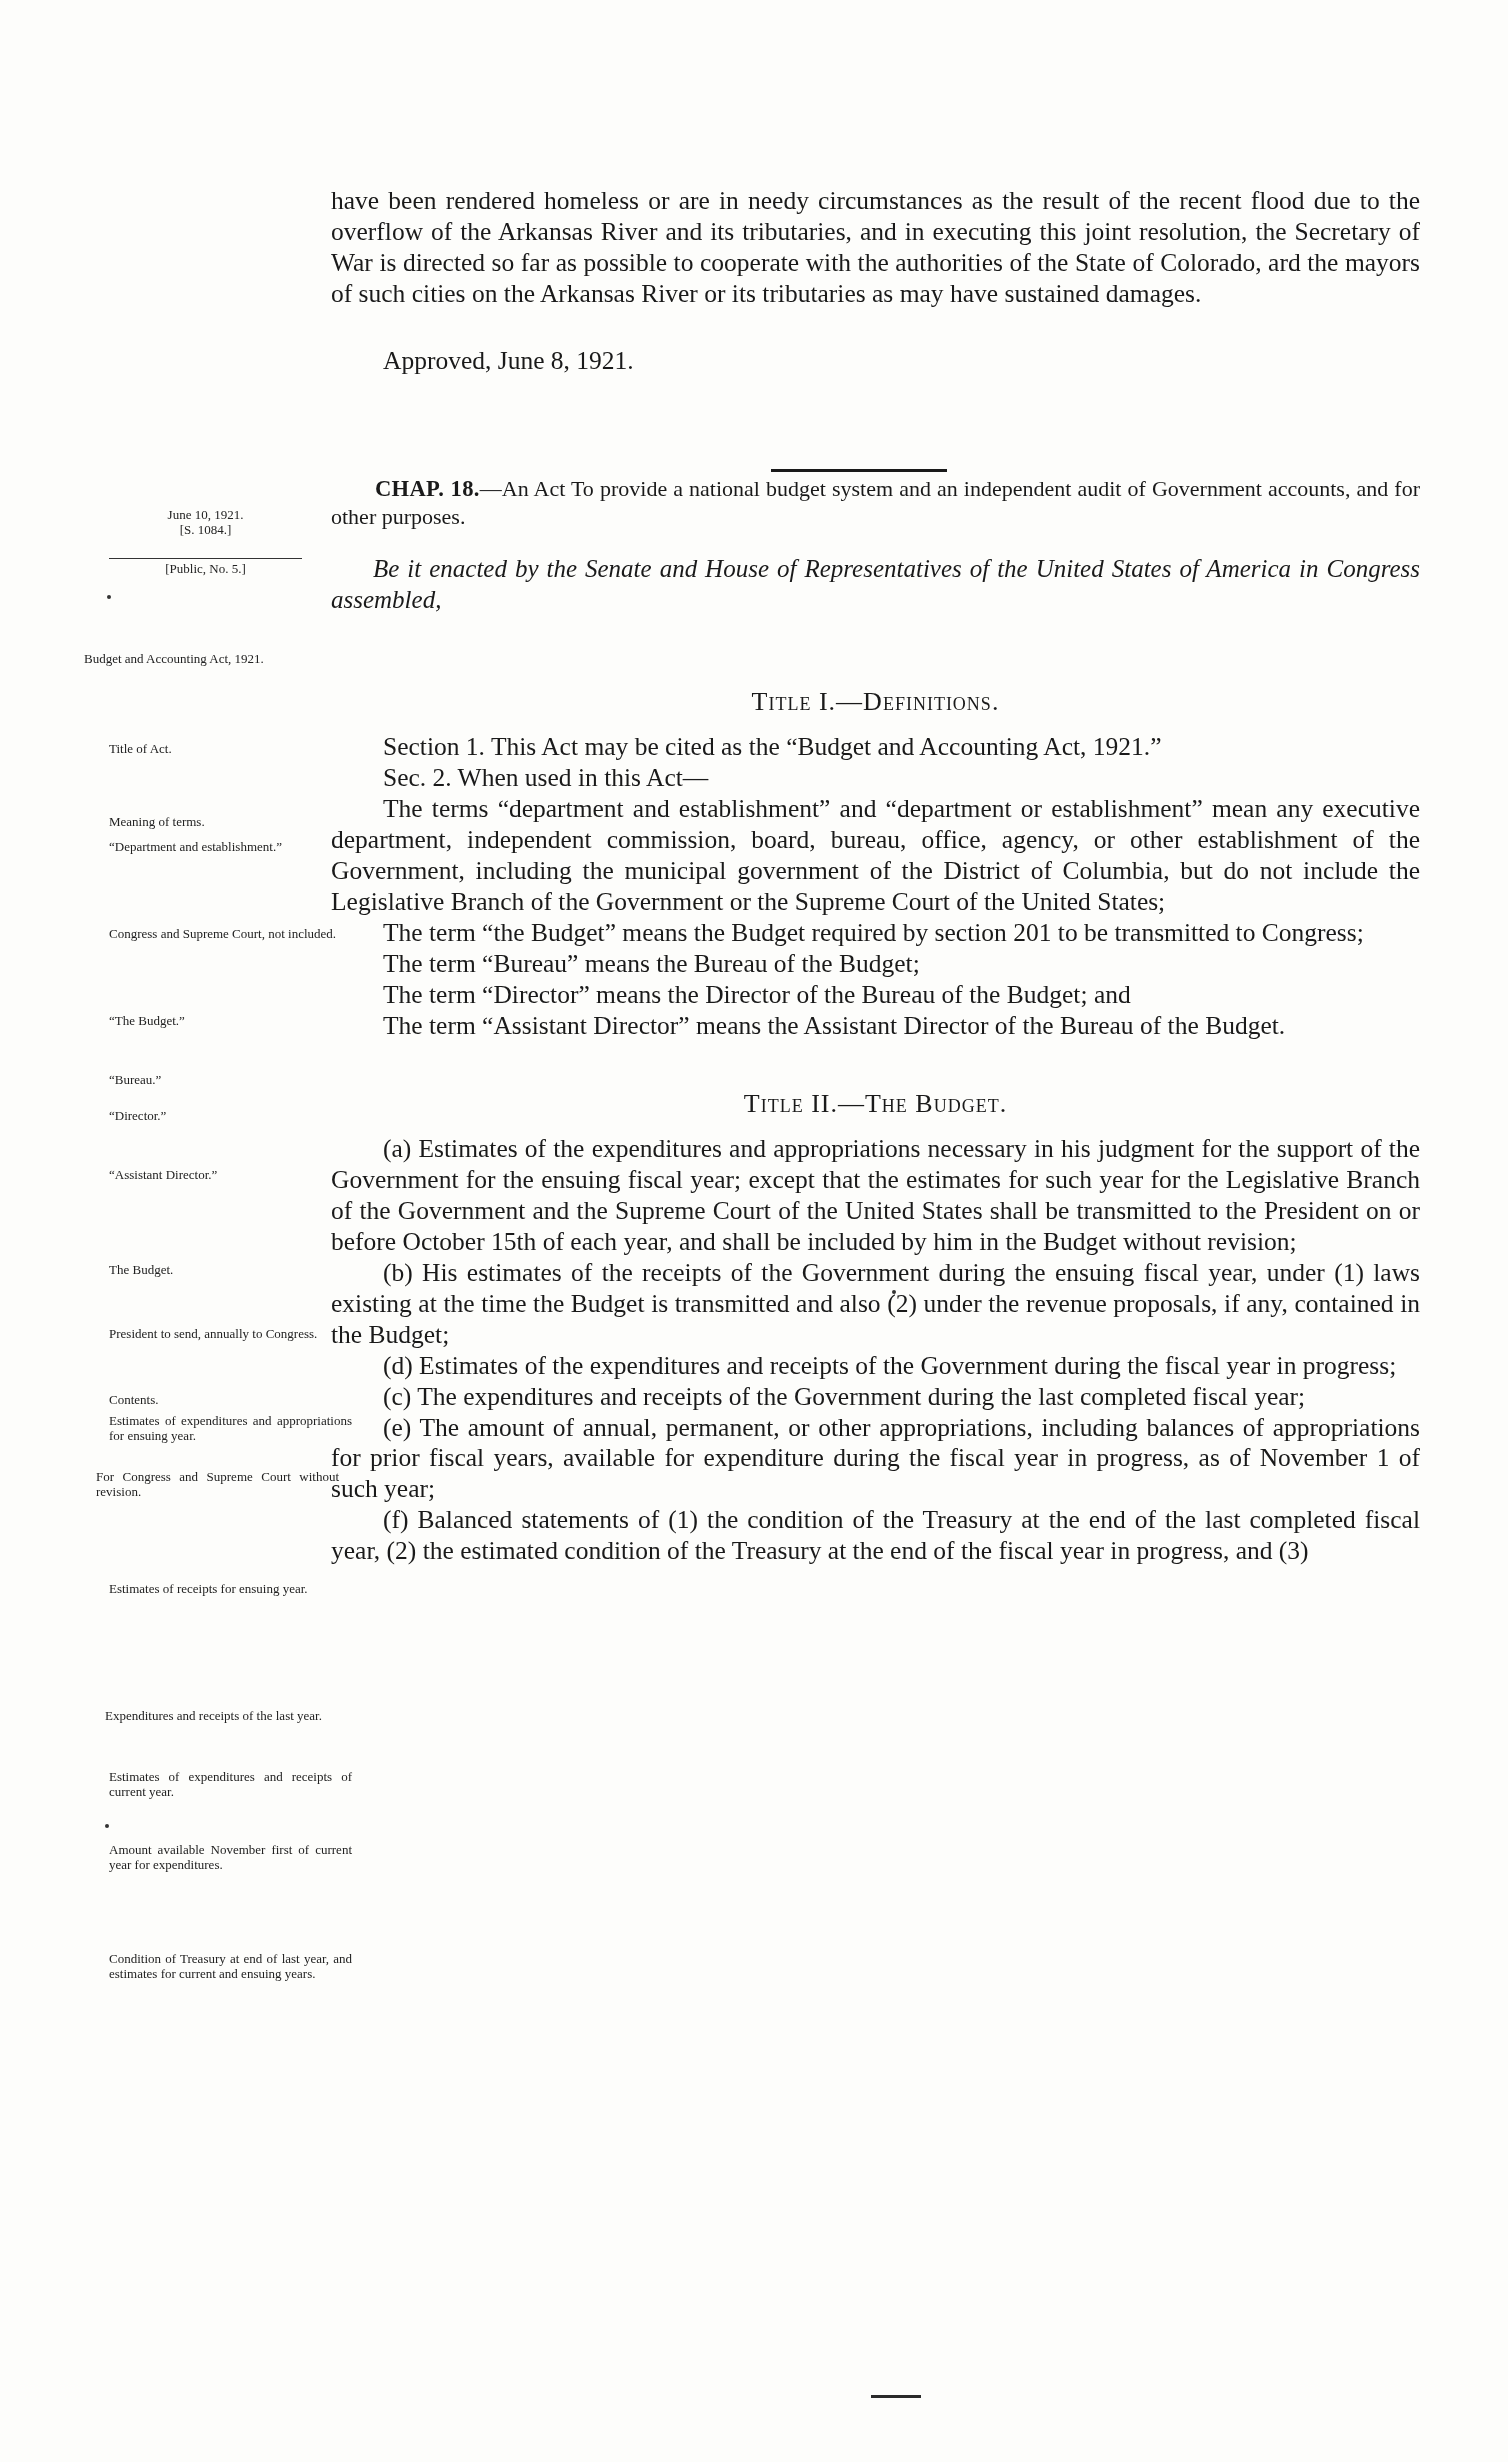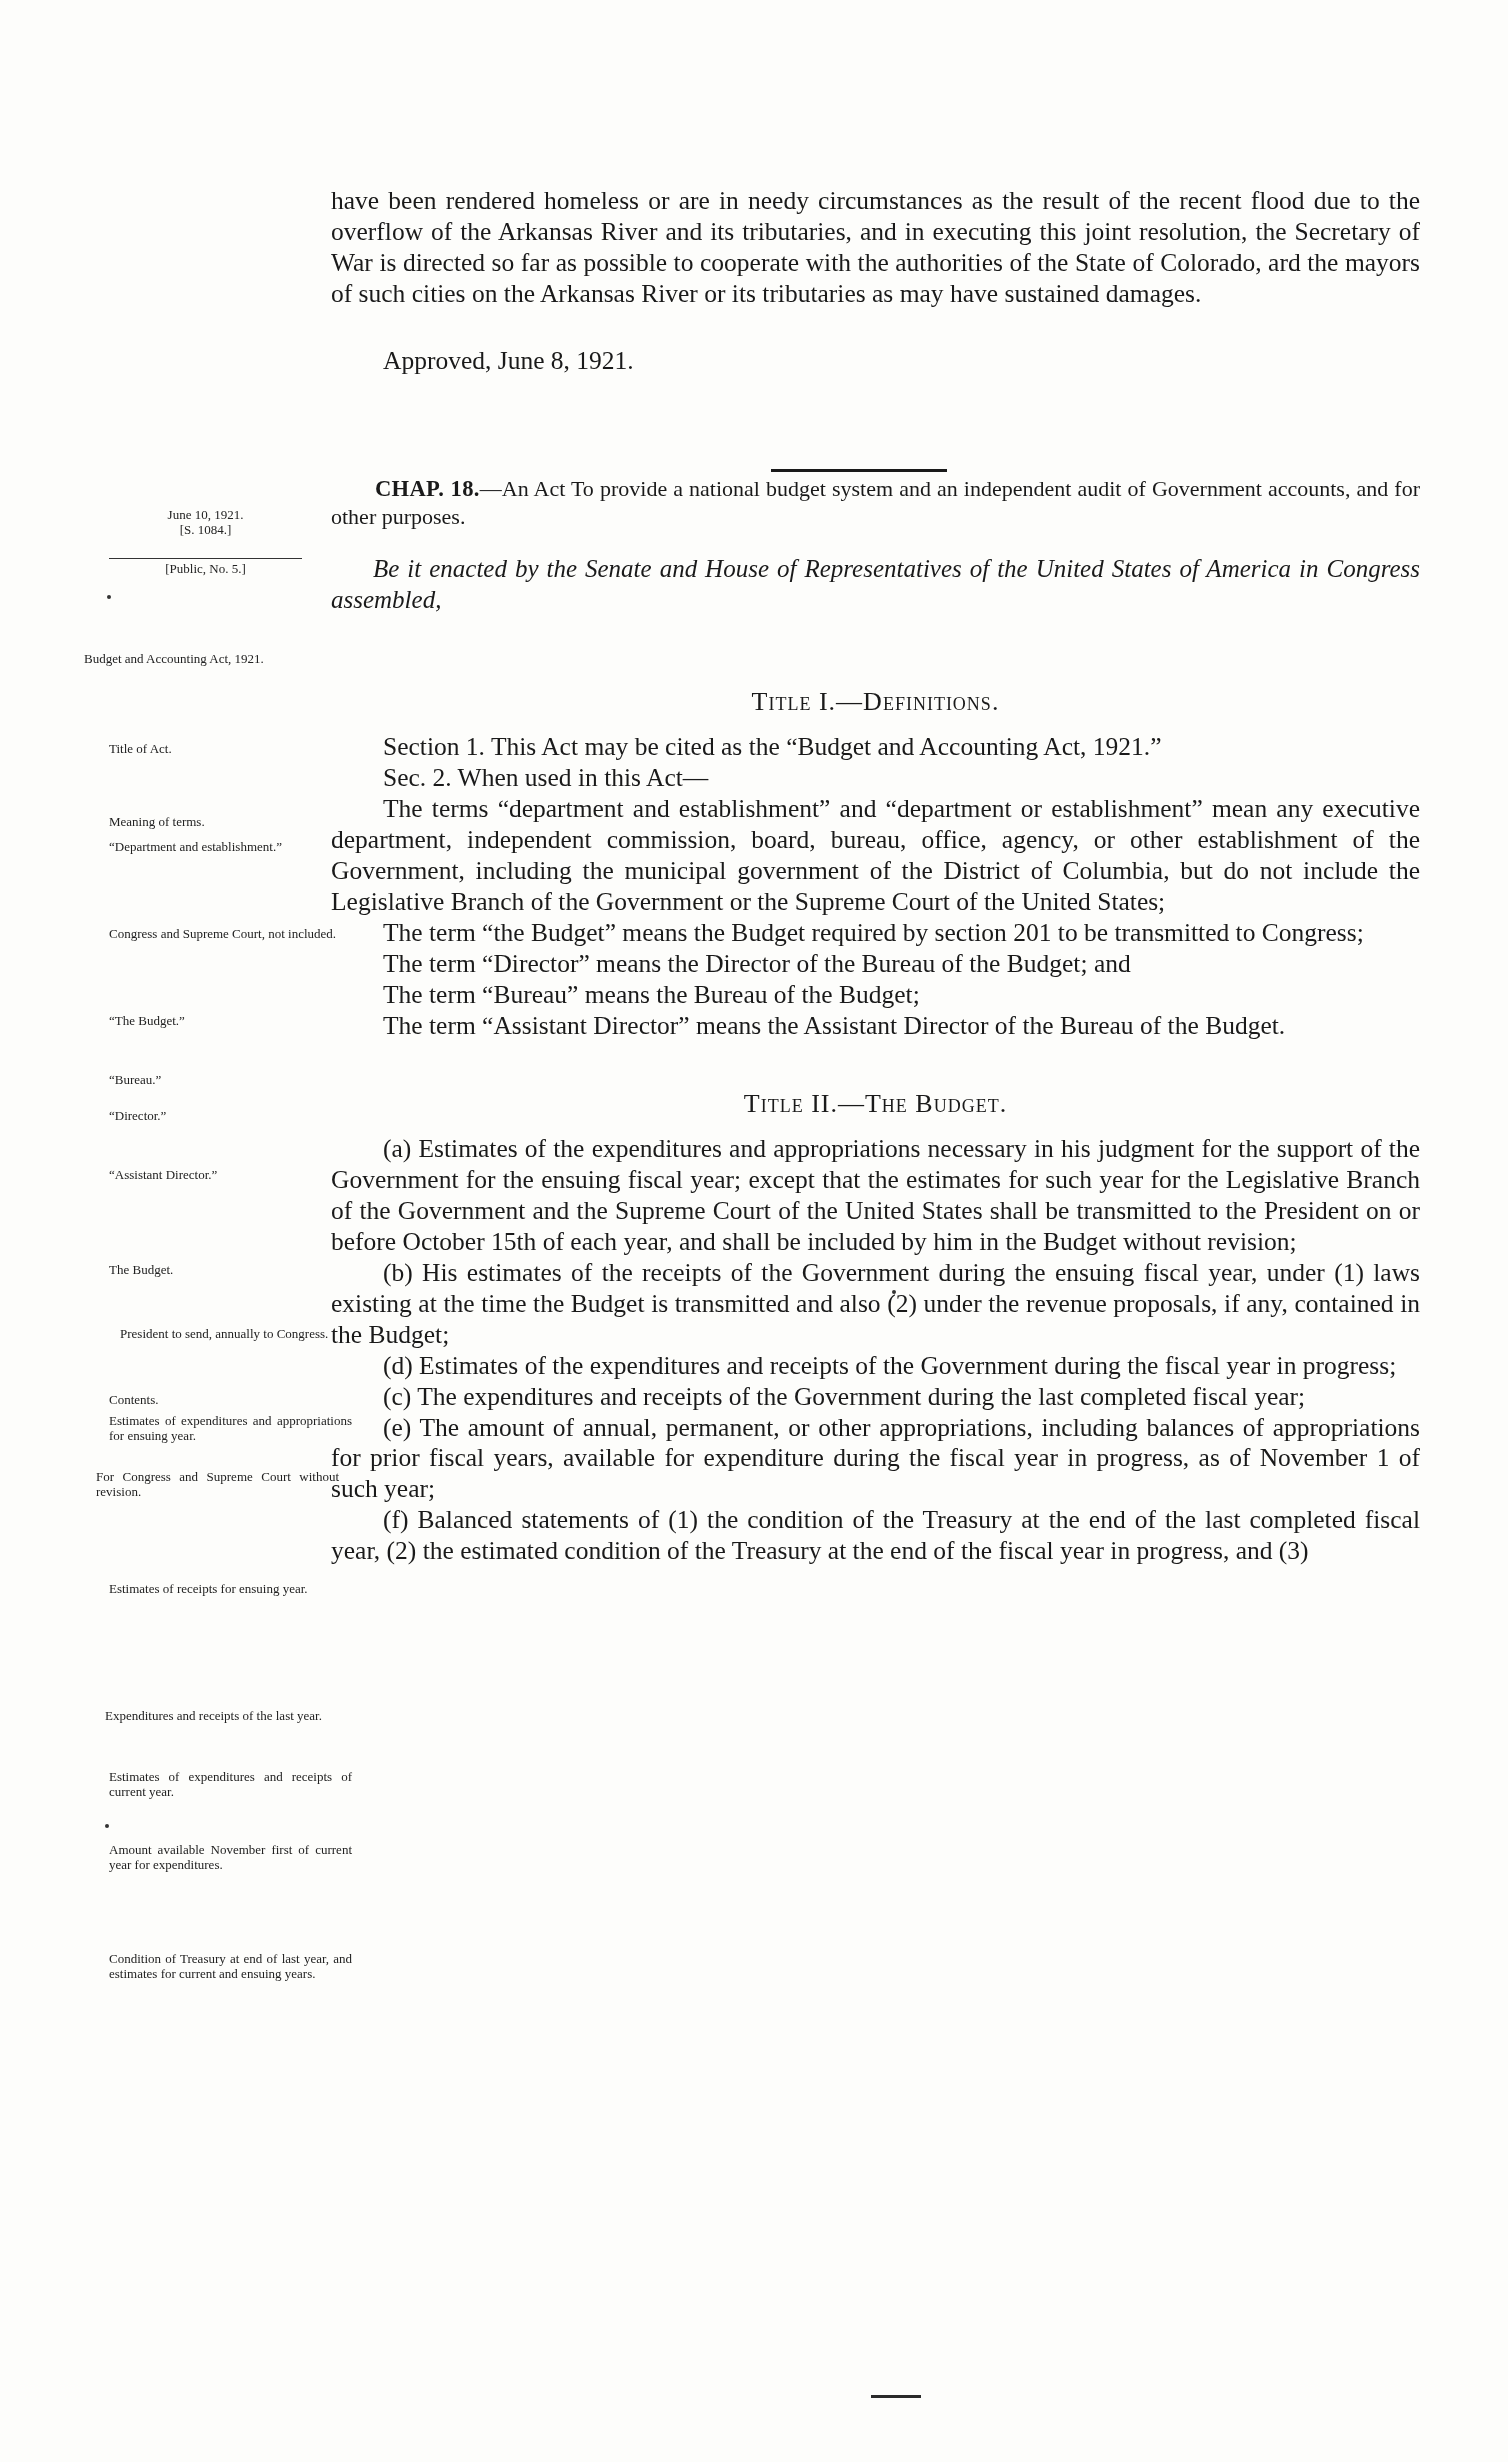--- a/index.html
+++ b/index.html
@@ -184,21 +184,21 @@
 
     <div class="sidenote" style="top:474px; left:25px;">Congress and Supreme Court, not included.</div>
 
     <div class="sidenote" style="top:561px; left:25px;">“The Budget.”</div>
     <div class="sidenote" style="top:620px; left:25px;">“Bureau.”</div>
     <div class="sidenote" style="top:656px; left:25px;">“Director.”</div>
     <div class="sidenote" style="top:715px; left:25px;">“Assistant Director.”</div>
 
     <div class="sidenote" style="top:810px; left:25px;">The Budget.</div>
 
-    <div class="sidenote" style="top:874px; left:36px;">President to send, annually to Congress.</div>
+    <div class="sidenote" style="top:874px; left:25px;">President to send, annually to Congress.</div>
 
     <div class="sidenote" style="top:940px; left:25px;">Contents.</div>
     <div class="sidenote" style="top:961px; left:25px;">Estimates of expenditures and appropriations for ensuing year.</div>
     <div class="sidenote" style="top:1017px; left:12px;">For Congress and Supreme Court without revision.</div>
 
     <div class="sidenote" style="top:1129px; left:25px;">Estimates of receipts for ensuing year.</div>
 
     <div class="sidenote" style="top:1256px; left:21px;">Expenditures and receipts of the last year.</div>
 
     <div class="sidenote" style="top:1317px; left:25px;">Estimates of expenditures and receipts of current year.</div>
@@ -227,22 +227,22 @@
     <p class="enacting"><span class="ind"></span><span>Be it enacted by the Senate and House of Representatives of the United States of America in Congress assembled,</span></p>
 
     <div class="spacer-md"></div>
 
     <div class="title-head">Title I.—Definitions.</div>
 
     <p class="para indent-big">Section 1. This Act may be cited as the “Budget and Accounting Act, 1921.”</p>
     <p class="para indent-big">Sec. 2. When used in this Act—</p>
     <p class="para indent-big">The terms “department and establishment” and “department or establishment” mean any executive department, independent commission, board, bureau, office, agency, or other establishment of the Government, including the municipal government of the District of Columbia, but do not include the Legislative Branch of the Government or the Supreme Court of the United States;</p>
     <p class="para indent-big">The term “the Budget” means the Budget required by section 201 to be transmitted to Congress;</p>
+    <p class="para indent-big">The term “Bureau” means the Bureau of the Budget;</p>
     <p class="para indent-big">The term “Director” means the Director of the Bureau of the Budget; and</p>
-    <p class="para indent-big">The term “Bureau” means the Bureau of the Budget;</p>
     <p class="para indent-big">The term “Assistant Director” means the Assistant Director of the Bureau of the Budget.</p>
 
     <div class="spacer-md"></div>
 
     <div class="title-head">Title II.—The Budget.</div>
 
     <p class="para indent-big">(a) Estimates of the expenditures and appropriations necessary in his judgment for the support of the Government for the ensuing fiscal year; except that the estimates for such year for the Legislative Branch of the Government and the Supreme Court of the United States shall be transmitted to the President on or before October 15th of each year, and shall be included by him in the Budget without revision;</p>
     <p class="para indent-big">(b) His estimates of the receipts of the Government during the ensuing fiscal year, under (1) laws existing at the time the Budget is transmitted and also (2) under the revenue proposals, if any, contained in the Budget;</p>
     <p class="para indent-big">(d) Estimates of the expenditures and receipts of the Government during the fiscal year in progress;</p>
     <p class="para indent-big">(c) The expenditures and receipts of the Government during the last completed fiscal year;</p>

